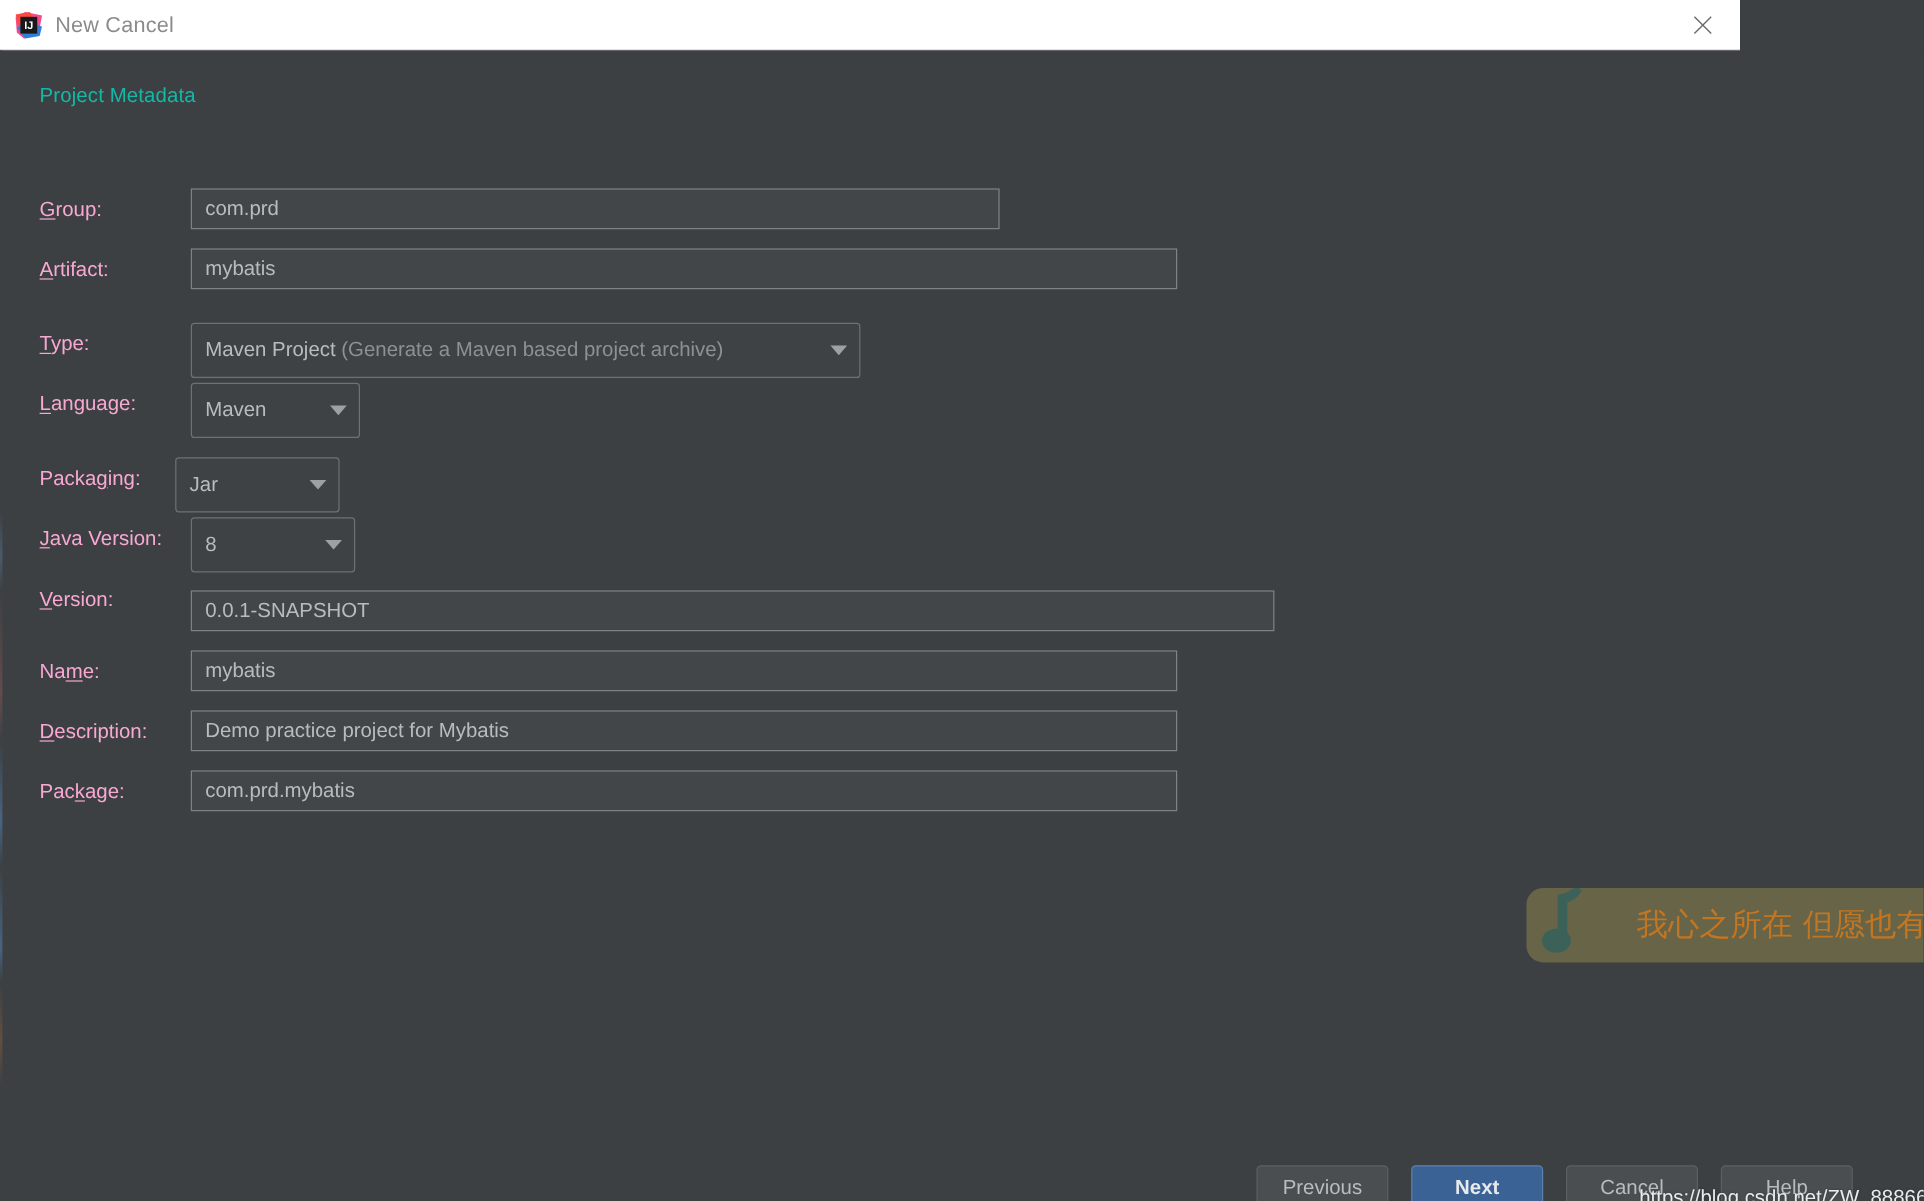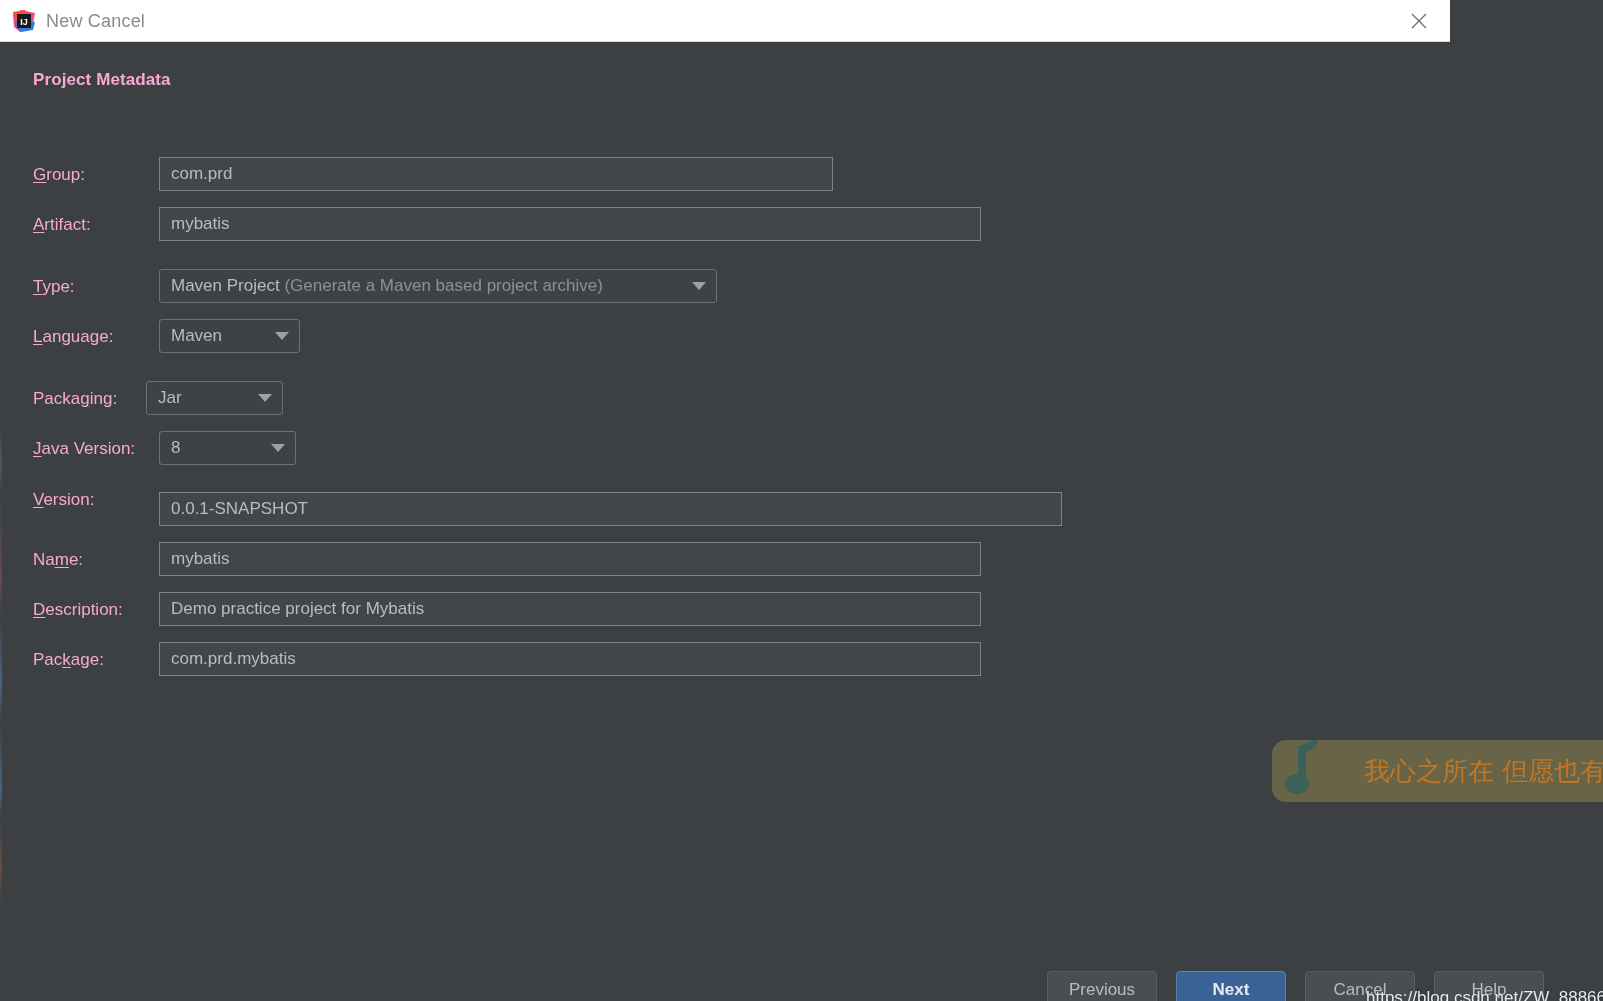--- a/index.html
+++ b/index.html
@@ -57,22 +57,22 @@
       #6b4d4d 56%, #3c4043 60%,
       #4a6a8e 67%, #3c4043 71%,
       #4a6a8e 78%, #3c4043 81%,
       #6b5040 86%, #3c4043 90%,
       #3c4043 100%);
     opacity: .85;
   }
 
   .section-title {
     position: absolute; left: 33px; top: 28px;
-    font-size: 17px; font-weight: bold;
-    color: #f9a8d4;
+    font-size: 17px; font-weight: normal;
+    color: #14b8a6;
     letter-spacing: .1px;
   }
   .f-label {
     position: absolute;
     left: 33px;
     font-size: 17px;
     color: #f9a8d4;
     white-space: nowrap;
   }
   .f-label u { text-decoration: underline; text-underline-offset: 2px; }
@@ -88,21 +88,21 @@
     font-family: "Liberation Sans", sans-serif;
     padding: 0 0 0 11px;
     outline: none;
     line-height: 32px;
   }
   .txt::placeholder { color: #7b7f81; }
 
   
   .combo {
     position: absolute;
-    height: 34px;
+    height: 46px;
     background: #3f4245;
     border: 1px solid #6d7173;
     border-radius: 3px;
     display: flex; align-items: center;
     cursor: pointer;
   }
   .combo .cb-val {
     font-size: 17px;
     color: #b9bcbd;
     padding-left: 11px;

